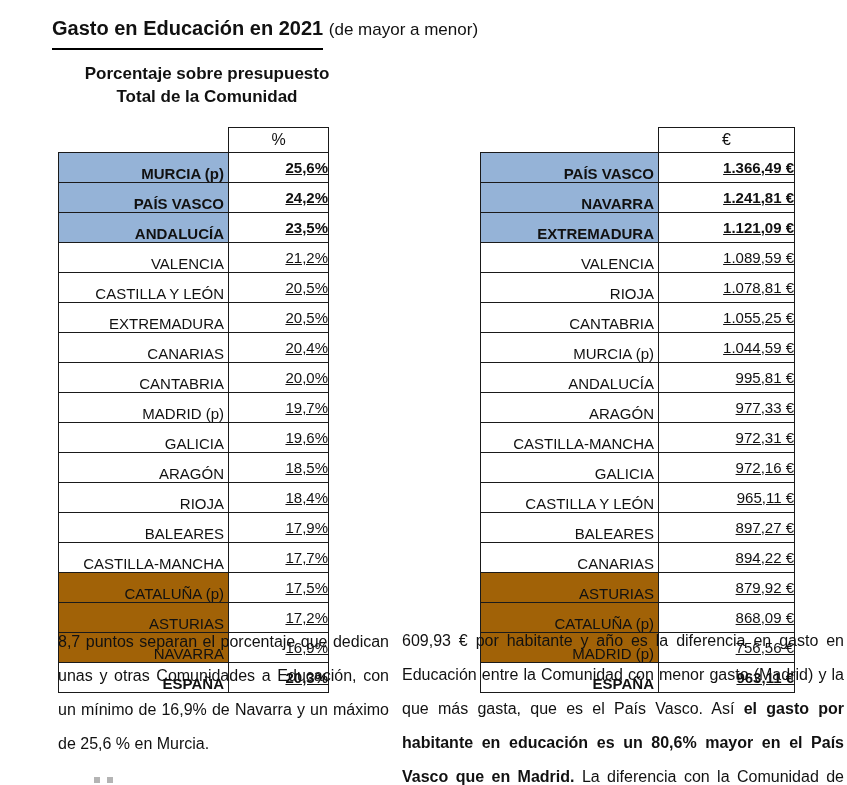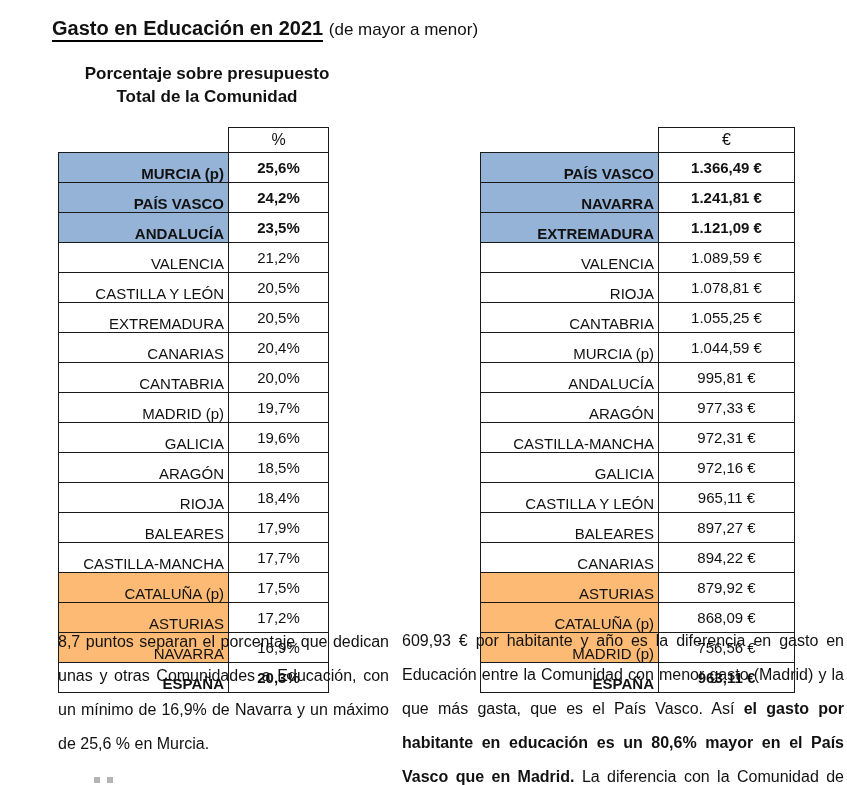--- a/index.html
+++ b/index.html
@@ -18,21 +18,21 @@
   .doc-title {
     position: absolute;
     left: 52px;
     top: 17px;
     font-size: 20px;
     white-space: nowrap;
   }
   .doc-title .t-main {
     font-weight: 700;
     border-bottom: 2.5px solid #000000;
-    padding-bottom: 1px;
+    padding-bottom: 9px;
   }
   .doc-title .t-suffix {
     font-size: 17px;
     font-weight: 400;
   }
 
   
   .subtitle {
     position: absolute;
     font-weight: 700;
@@ -68,26 +68,27 @@
     background: #ffffff;
   }
   .data-table td.name {
     border: 1.4px solid #1a1a1a;
     text-align: right;
     padding: 12px 4px 0 8px;
     background: #ffffff;
   }
   .data-table td.val {
     border: 1.4px solid #1a1a1a;
-    text-align: center;
+    text-align: right;
     background: #ffffff;
+    text-decoration: underline;
   }
   tr.hl-blue td.name   { background: #95B3D7; }
   tr.hl-blue td        { font-weight: 700; }
-  tr.hl-orange td.name { background: #fdba74; }
+  tr.hl-orange td.name { background: #a16207; }
   tr.hl-gray td        { background: #BFBFBF; font-weight: 700; }
 
   
   .note {
     position: absolute;
     font-size: 16px;
     line-height: 34px;
     text-align: justify;
     color: #111111;
   }

